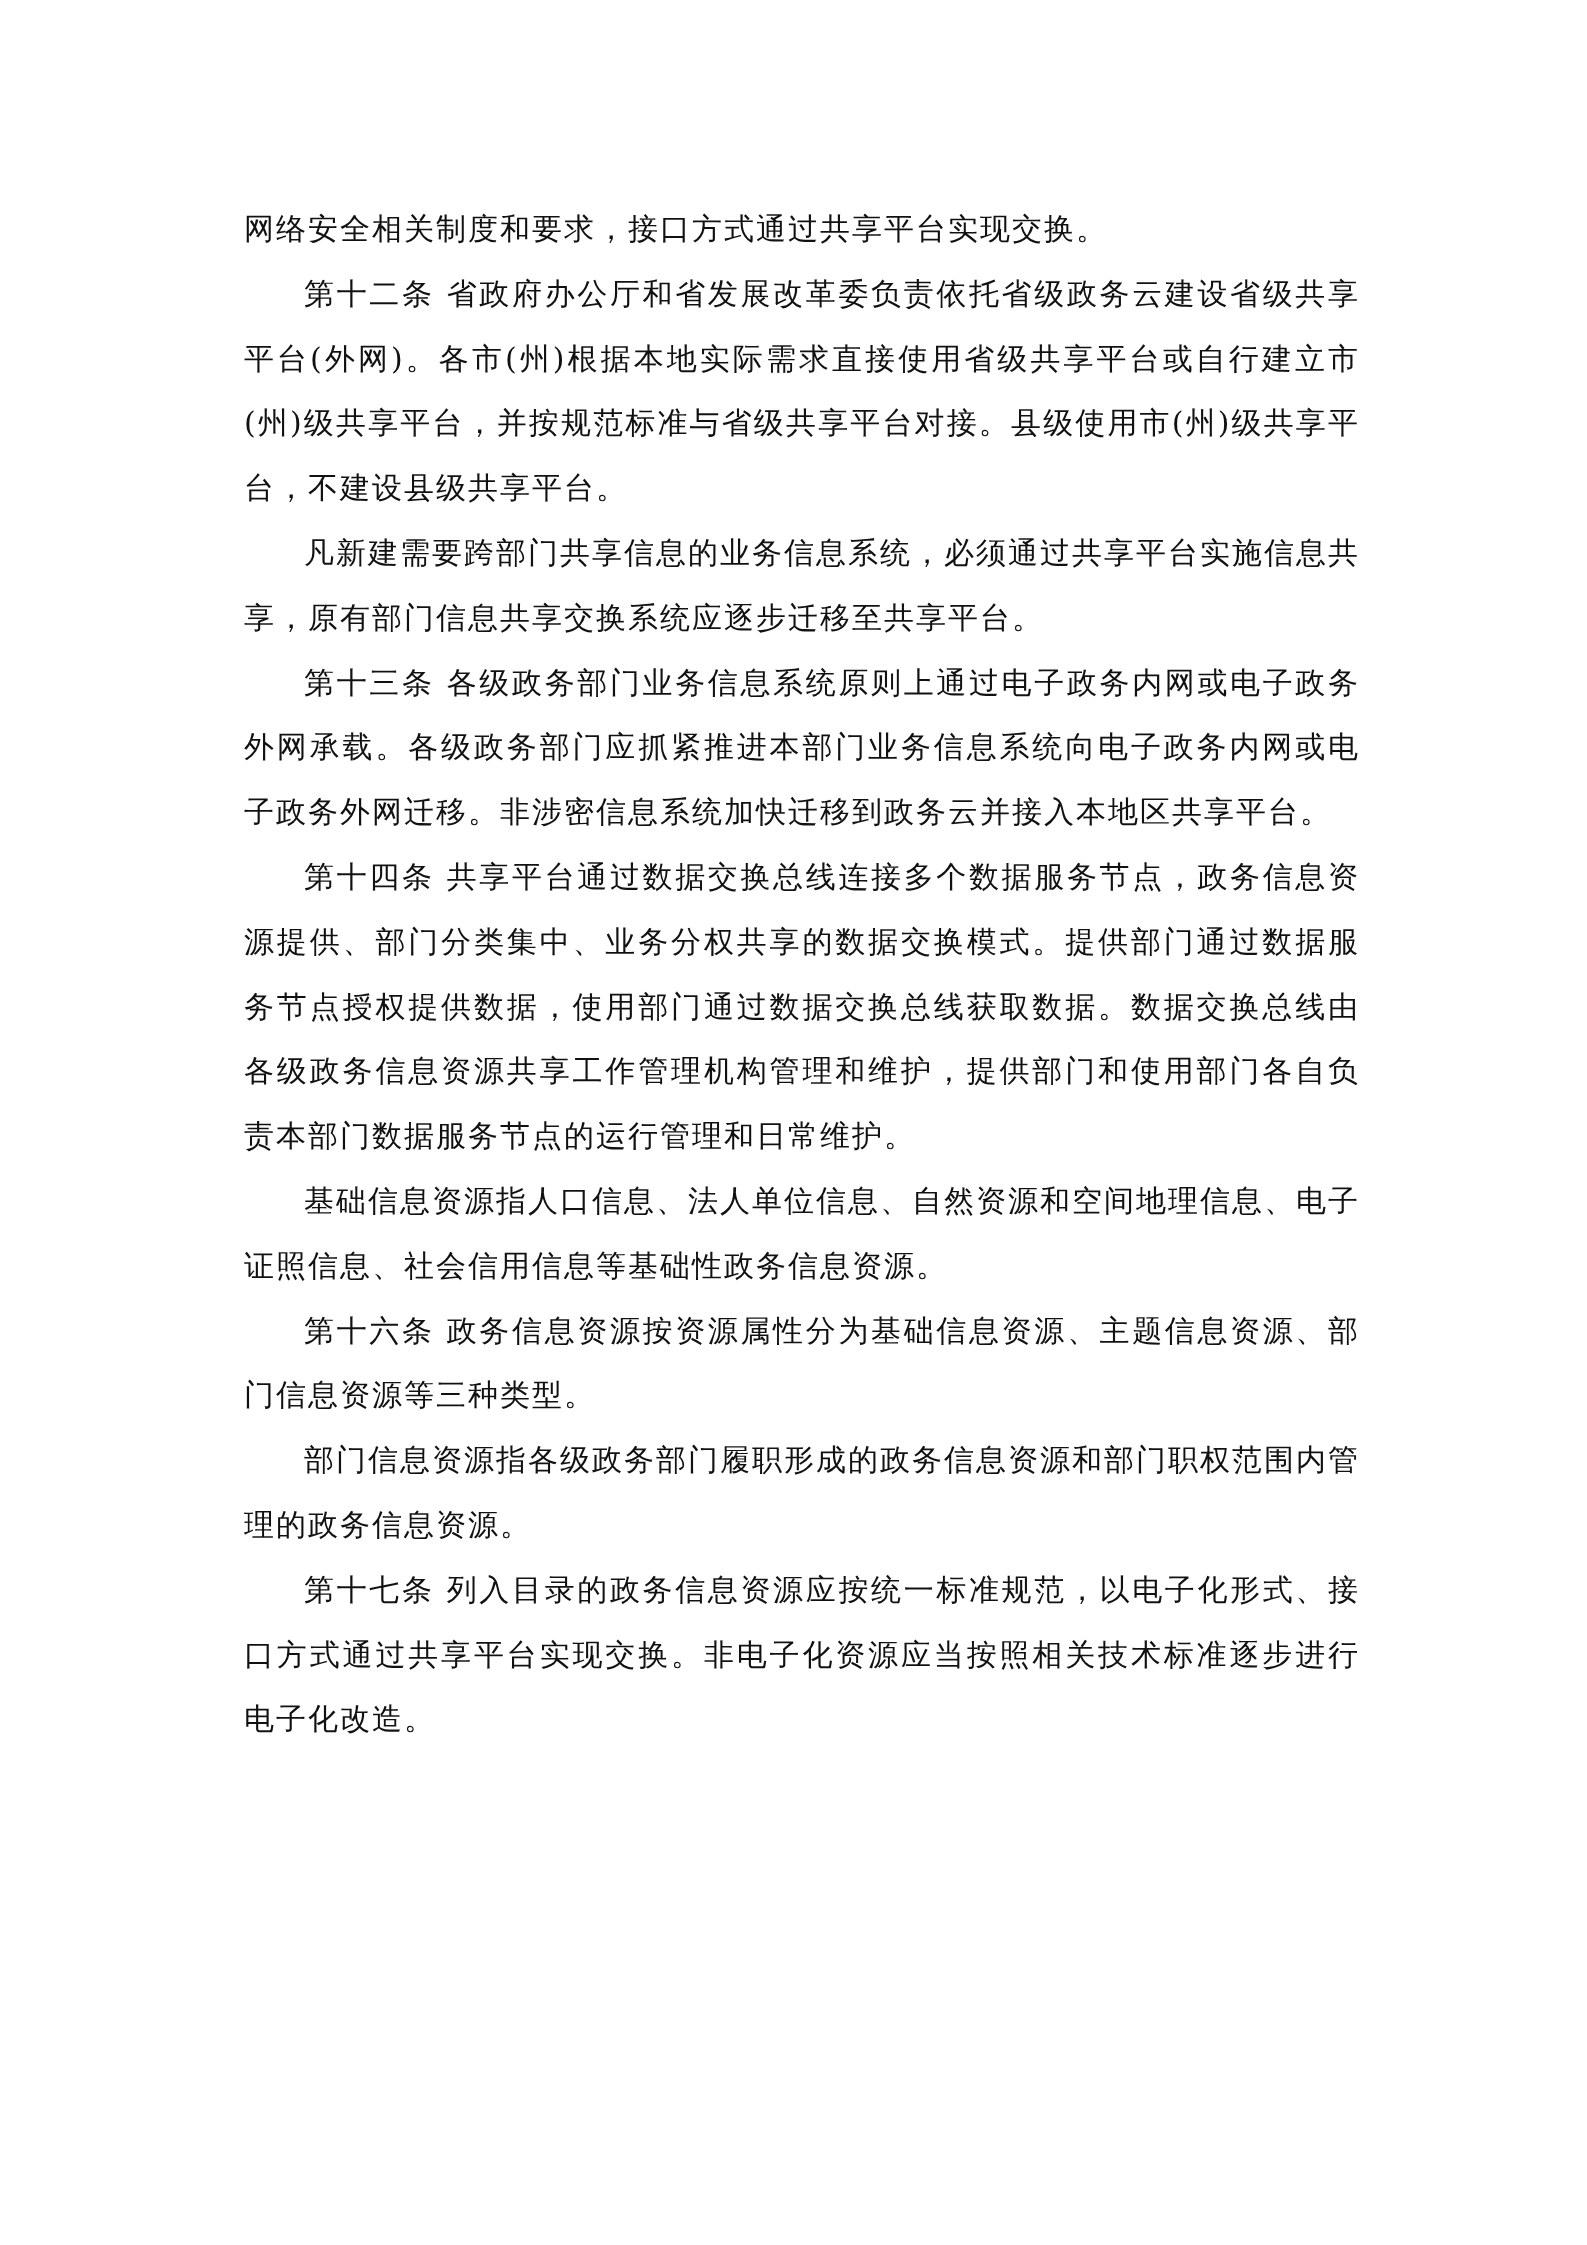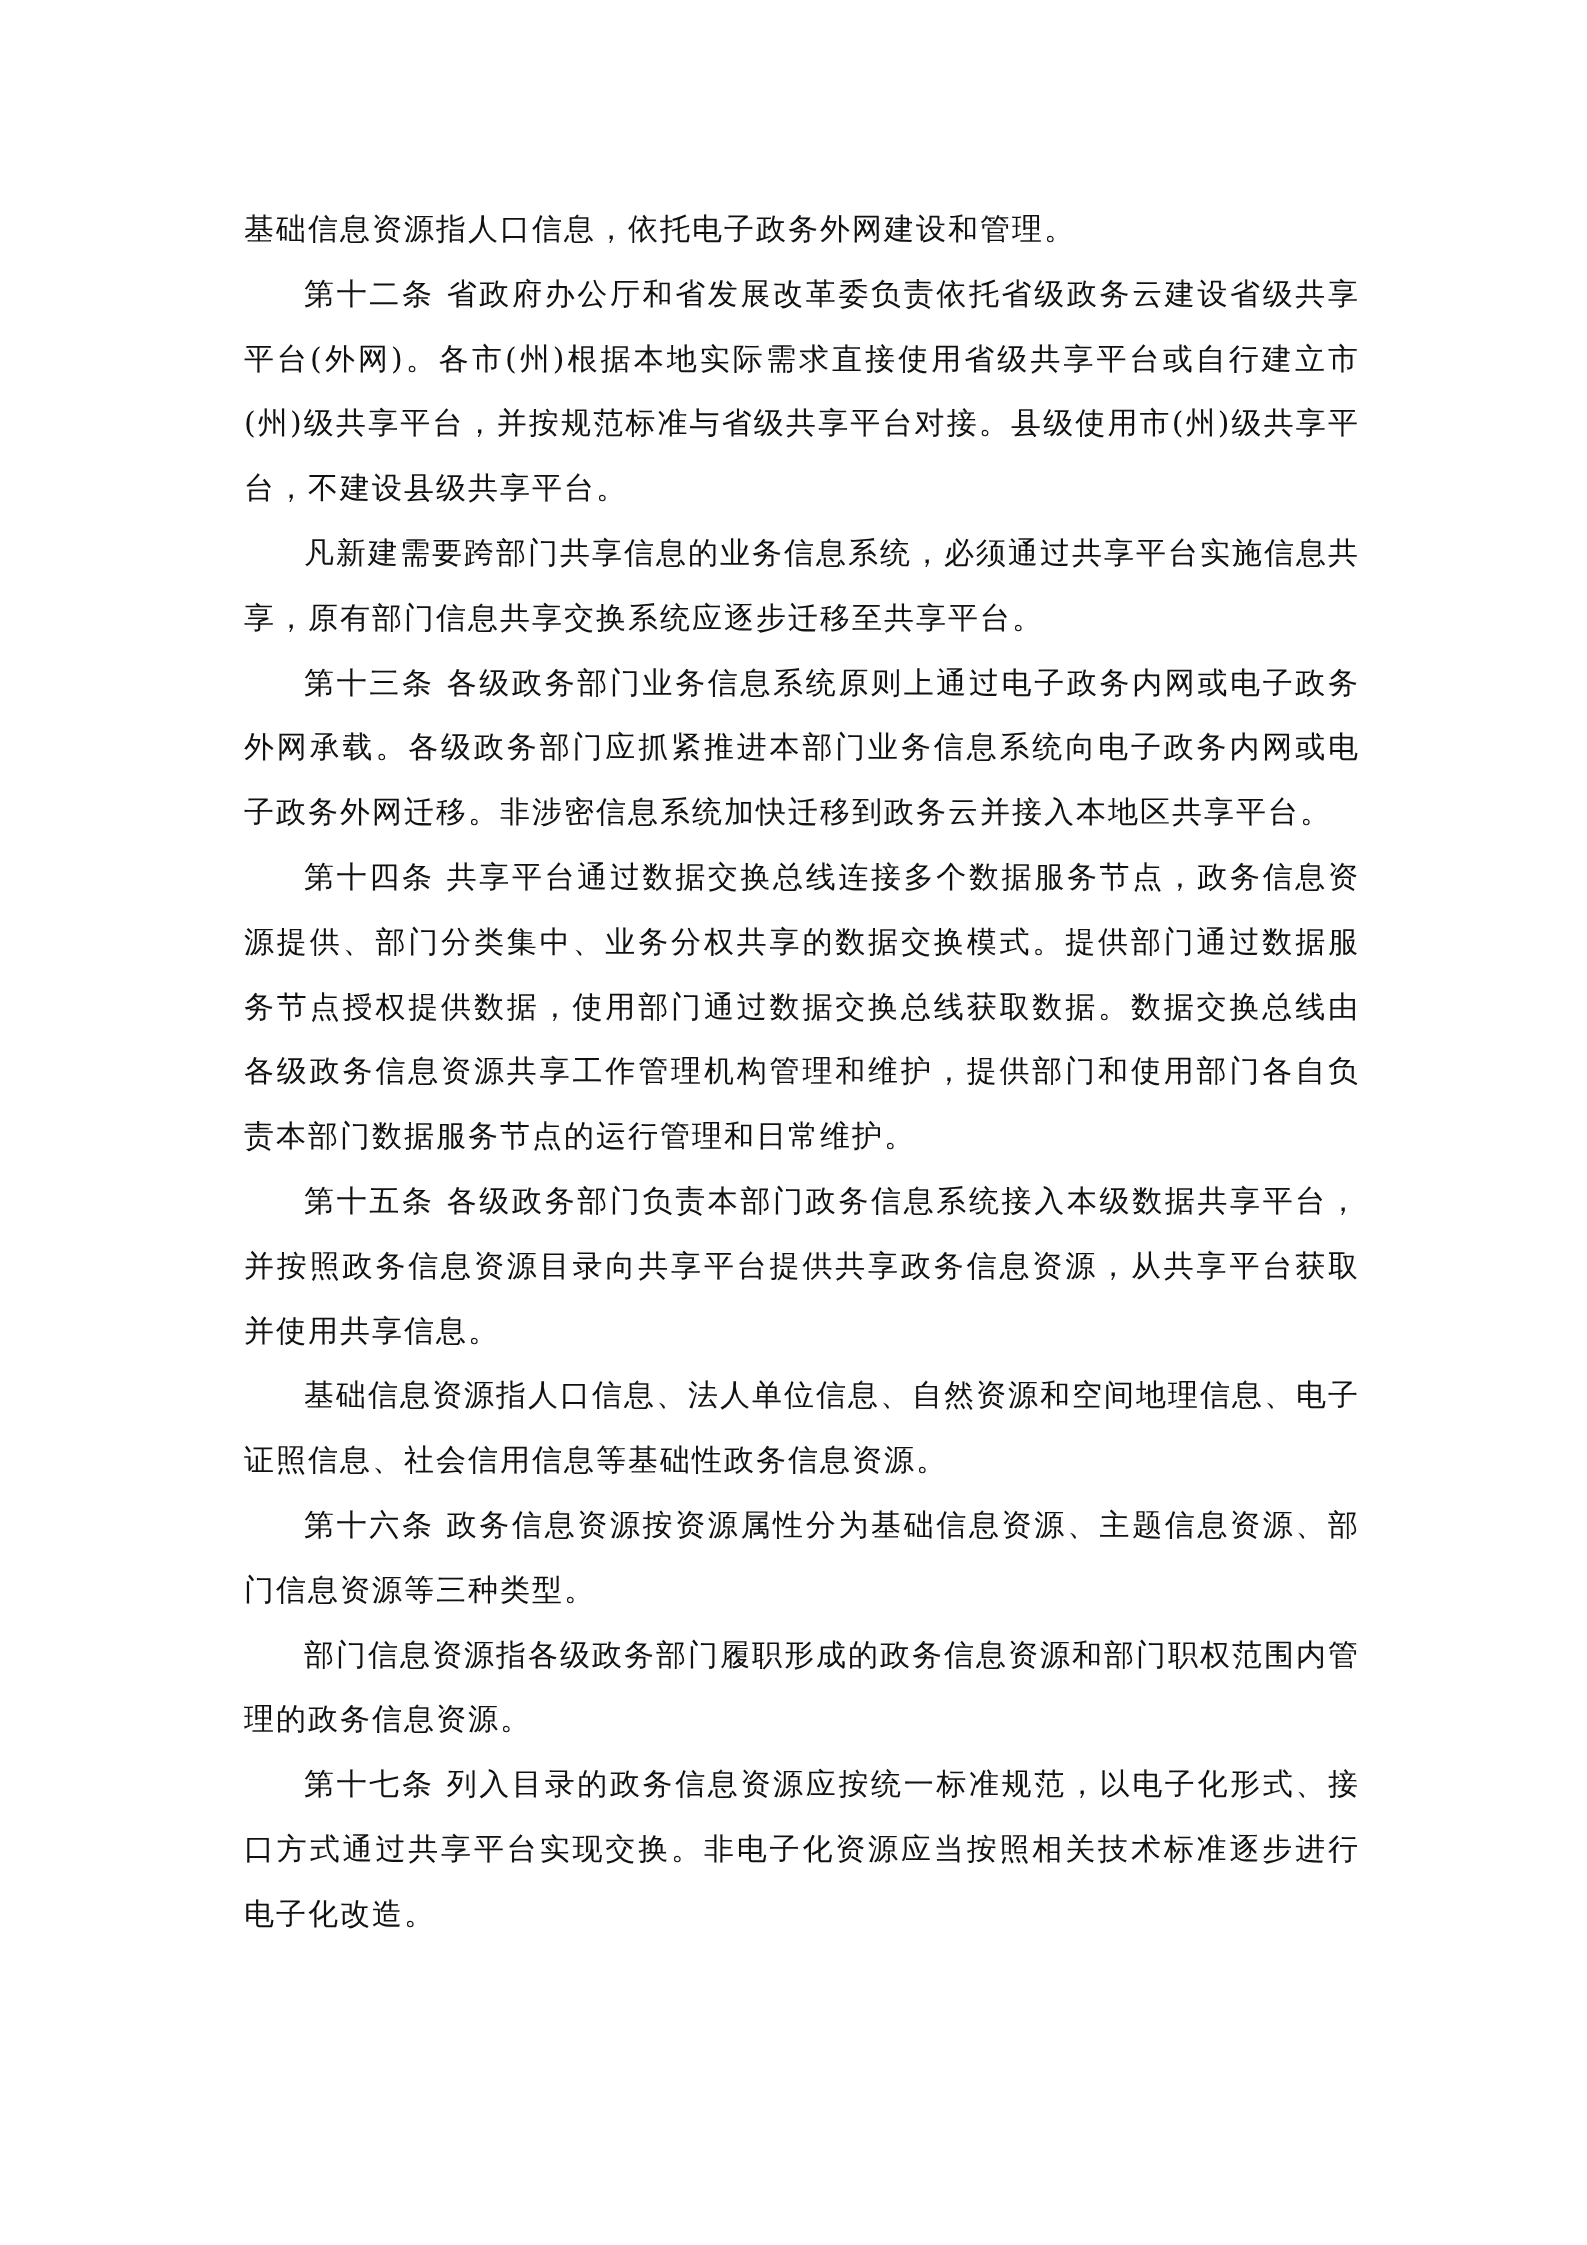--- a/index.html
+++ b/index.html
@@ -22,24 +22,23 @@
     text-indent: 2em;
     word-break: break-all;
     text-align-last: left;
   }
   .page p.noindent { text-indent: 0; }
 </style>
 </head>
 <body>
 
 <div class="page">
-  <p class="noindent">基础信息资源指人口信息，依托电子政务外网建设和管理。</p>
+  <p class="noindent">网络安全相关制度和要求，接口方式通过共享平台实现交换。</p>
   <p>第十二条 省政府办公厅和省发展改革委负责依托省级政务云建设省级共享平台(外网)。各市(州)根据本地实际需求直接使用省级共享平台或自行建立市(州)级共享平台，并按规范标准与省级共享平台对接。县级使用市(州)级共享平台，不建设县级共享平台。</p>
   <p>凡新建需要跨部门共享信息的业务信息系统，必须通过共享平台实施信息共享，原有部门信息共享交换系统应逐步迁移至共享平台。</p>
   <p>第十三条 各级政务部门业务信息系统原则上通过电子政务内网或电子政务外网承载。各级政务部门应抓紧推进本部门业务信息系统向电子政务内网或电子政务外网迁移。非涉密信息系统加快迁移到政务云并接入本地区共享平台。</p>
   <p>第十四条 共享平台通过数据交换总线连接多个数据服务节点，政务信息资源提供、部门分类集中、业务分权共享的数据交换模式。提供部门通过数据服务节点授权提供数据，使用部门通过数据交换总线获取数据。数据交换总线由各级政务信息资源共享工作管理机构管理和维护，提供部门和使用部门各自负责本部门数据服务节点的运行管理和日常维护。</p>
-  <p>第十五条 各级政务部门负责本部门政务信息系统接入本级数据共享平台，并按照政务信息资源目录向共享平台提供共享政务信息资源，从共享平台获取并使用共享信息。</p>
   <p>基础信息资源指人口信息、法人单位信息、自然资源和空间地理信息、电子证照信息、社会信用信息等基础性政务信息资源。</p>
   <p>第十六条 政务信息资源按资源属性分为基础信息资源、主题信息资源、部门信息资源等三种类型。</p>
   <p>部门信息资源指各级政务部门履职形成的政务信息资源和部门职权范围内管理的政务信息资源。</p>
   <p>第十七条 列入目录的政务信息资源应按统一标准规范，以电子化形式、接口方式通过共享平台实现交换。非电子化资源应当按照相关技术标准逐步进行电子化改造。</p>
 
 </div>
 
 </body></html>

